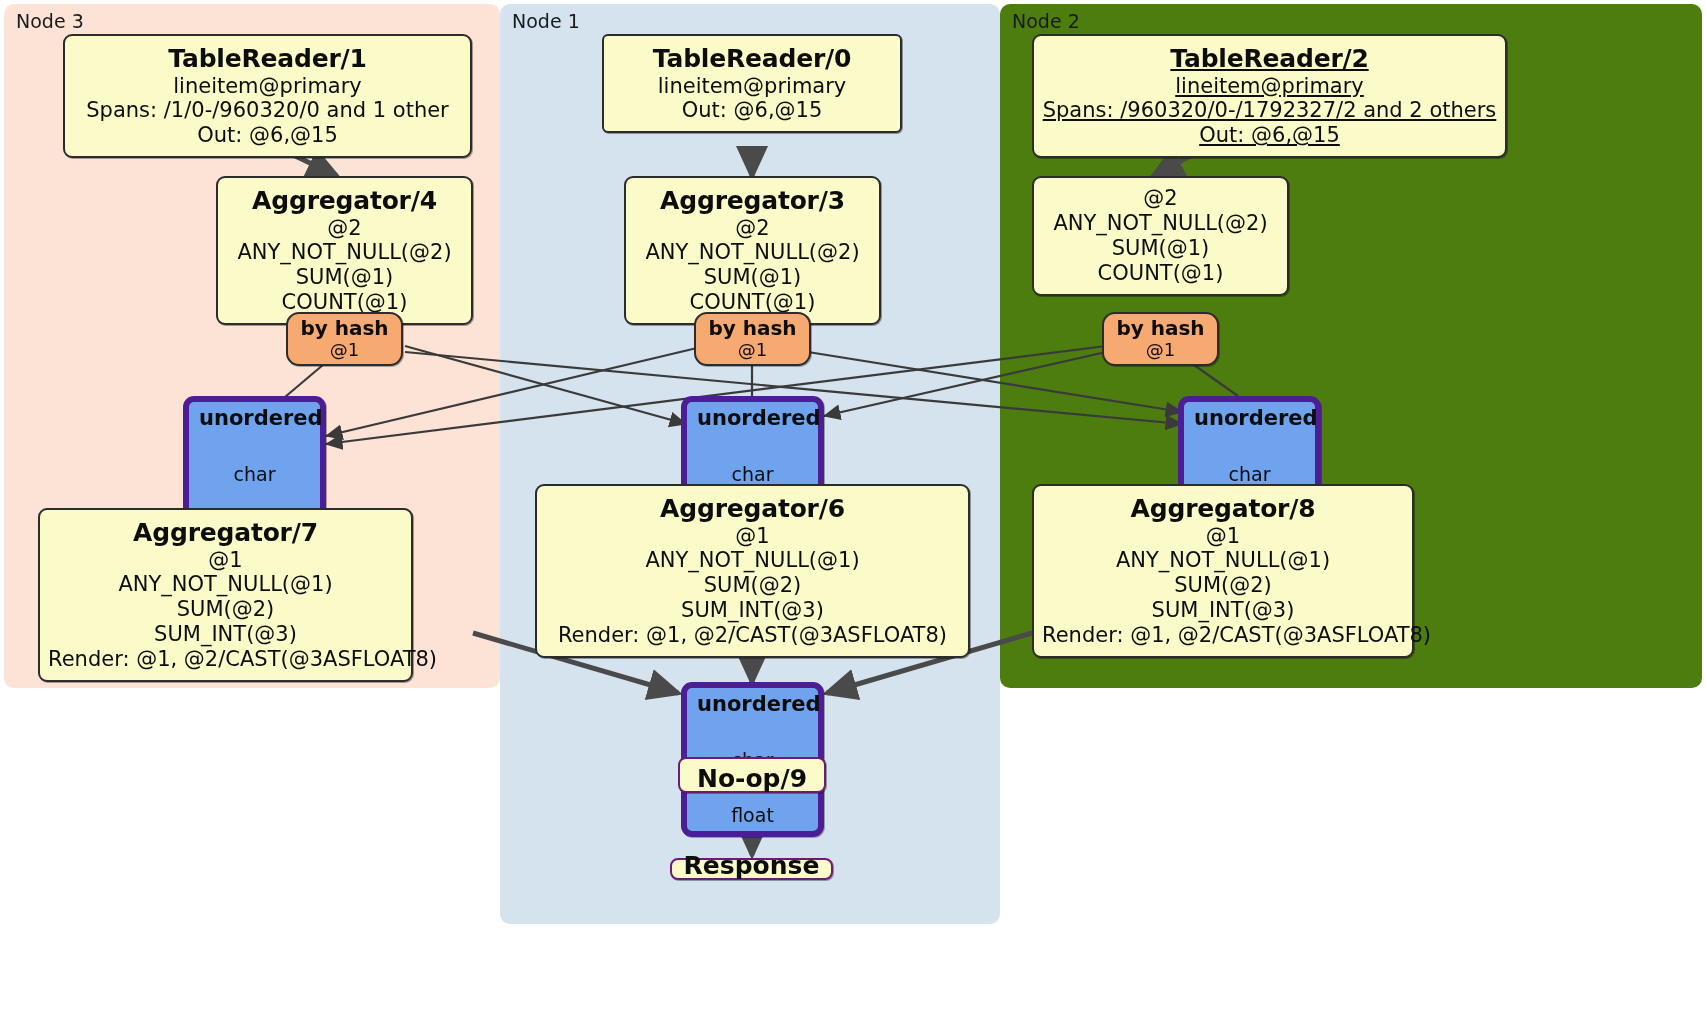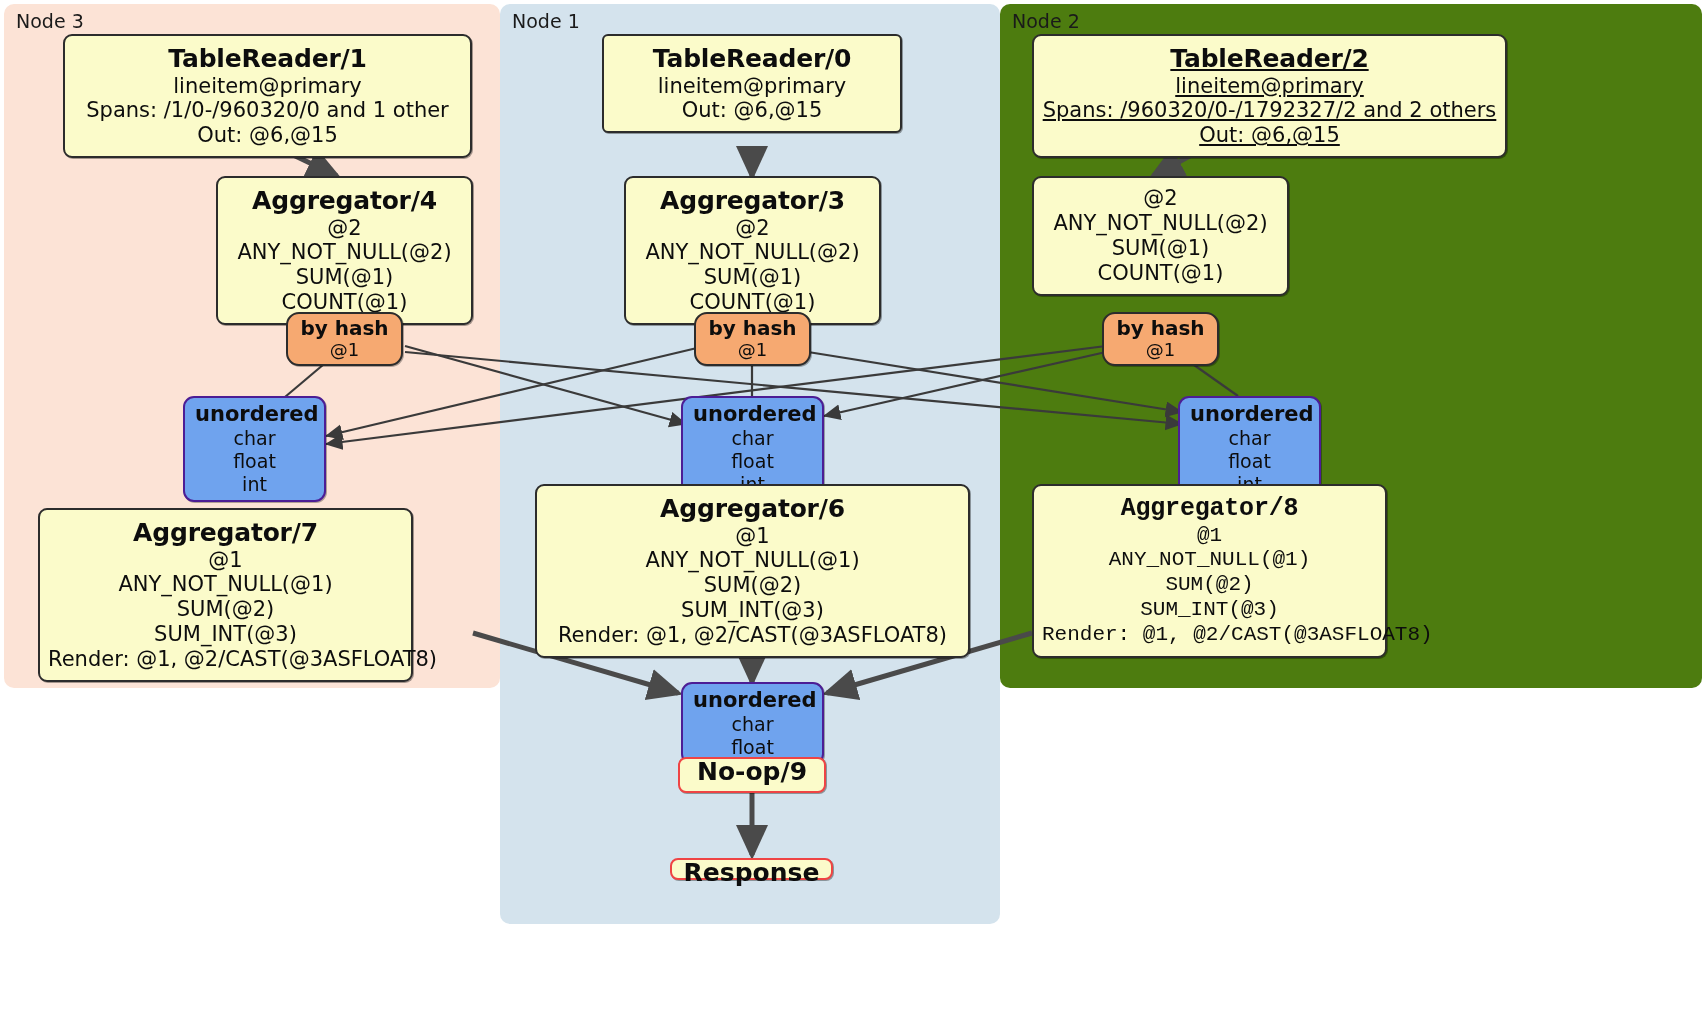--- a/index.html
+++ b/index.html
@@ -82,40 +82,40 @@
     padding: 3px 10px;
     box-shadow: 1px 1px 0 rgba(0,0,0,0.3);
   }
   .router-title { font-weight: bold; font-size: 20px; line-height: 1.15; }
   .router-line  { font-size: 18px; line-height: 1.15; }
 
   .sync-box {
     position: absolute;
     box-sizing: border-box;
     background: #6fa3ee;
-    border: 2px solid #4c1d95;
+    border: 6px solid #4c1d95;
     border-radius: 11px;
     text-align: center;
     color: #0d0d0d;
     padding: 4px 10px;
     box-shadow: 1px 1px 0 rgba(0,0,0,0.3);
   }
   .sync-title { font-weight: bold; font-size: 21px; line-height: 1.2; }
-  .sync-line  { font-size: 19px; line-height: 1.2; }
+  .sync-line  { font-size: 19px; line-height: 1.2; margin-top: 32px; }
 
   .small-box {
     position: absolute;
     box-sizing: border-box;
     background: #fbfbca;
-    border: 2px solid #ef4444;
+    border: 2px solid #701a75;
     border-radius: 8px;
     text-align: center;
     color: #0d0d0d;
     display: flex;
-    align-items: flex-start;
+    align-items: flex-end;
     justify-content: center;
     box-shadow: 1px 1px 0 rgba(0,0,0,0.35);
   }
   .small-box-title { font-weight: bold; font-size: 25px; line-height: 1; }
 
   
   .layer-boxes { position: absolute; left:0; top:0; width:1706px; height:1016px; }
 </style>
 </head>
 <body>
@@ -303,21 +303,21 @@
       <div class="router-line">@1</div>
     </div>
 
     <div class="sync-box" id="sync2" style="left:1178px; top:396px; width:143px;">
       <div class="sync-title">unordered</div>
       <div class="sync-line">char</div>
       <div class="sync-line">float</div>
       <div class="sync-line">int</div>
     </div>
 
-    <div class="proc-box" id="agg8" style="left:1032px; top:484px; width:355px;font-family:Liberation Mono, monospace;">
+    <div class="proc-box" id="agg8" style="left:1032px; top:484px; width:382px;">
       <div class="proc-title">Aggregator/8</div>
       <div class="proc-line">@1</div>
       <div class="proc-line">ANY_NOT_NULL(@1)</div>
       <div class="proc-line">SUM(@2)</div>
       <div class="proc-line">SUM_INT(@3)</div>
       <div class="proc-line">Render: @1, @2/CAST(@3ASFLOAT8)</div>
     </div>
 
   </div>
 </div>

